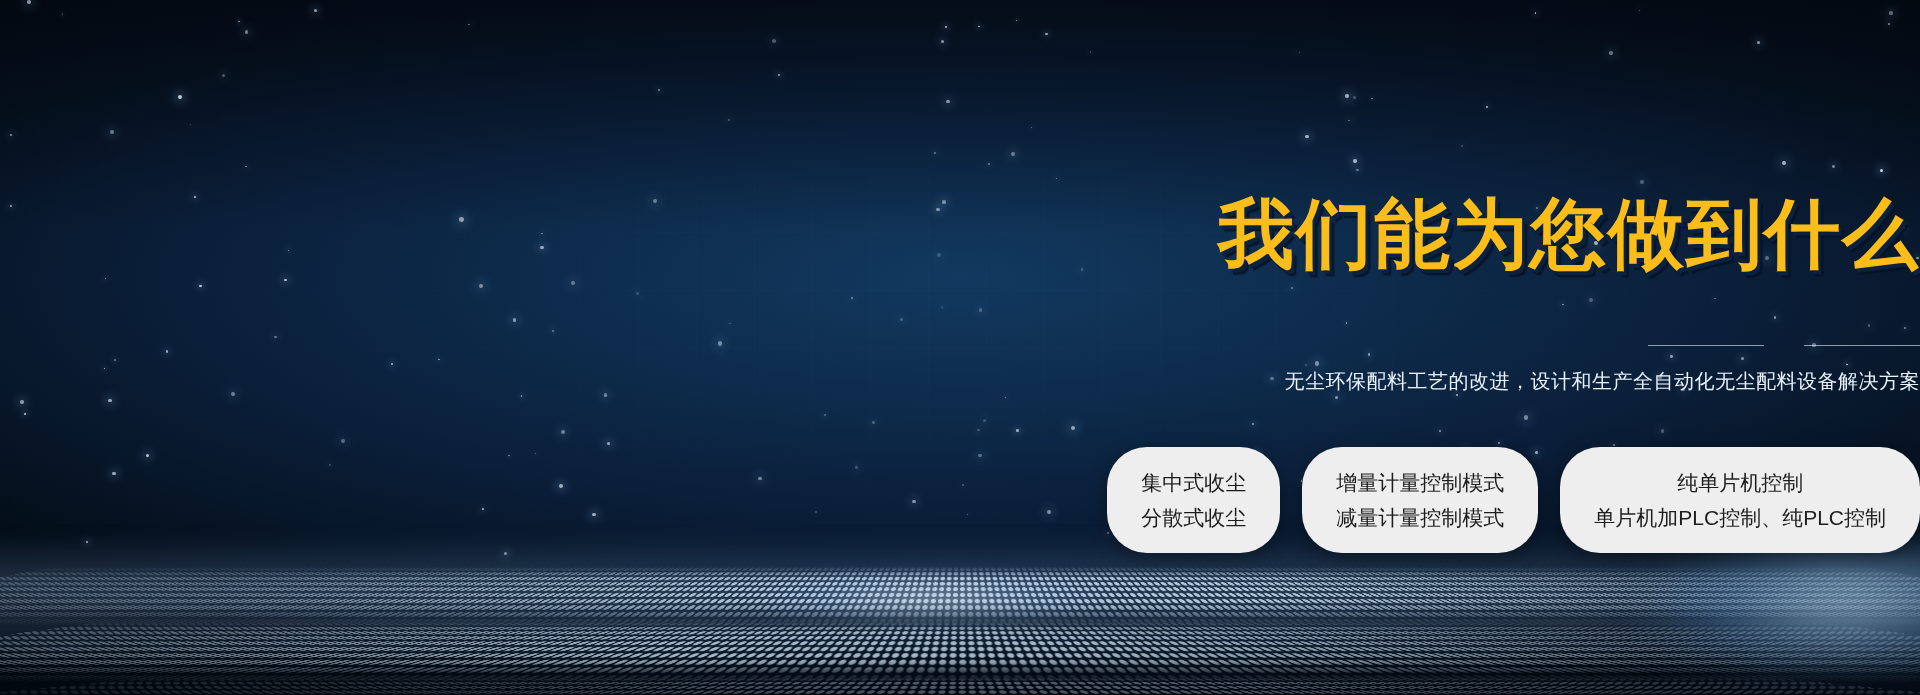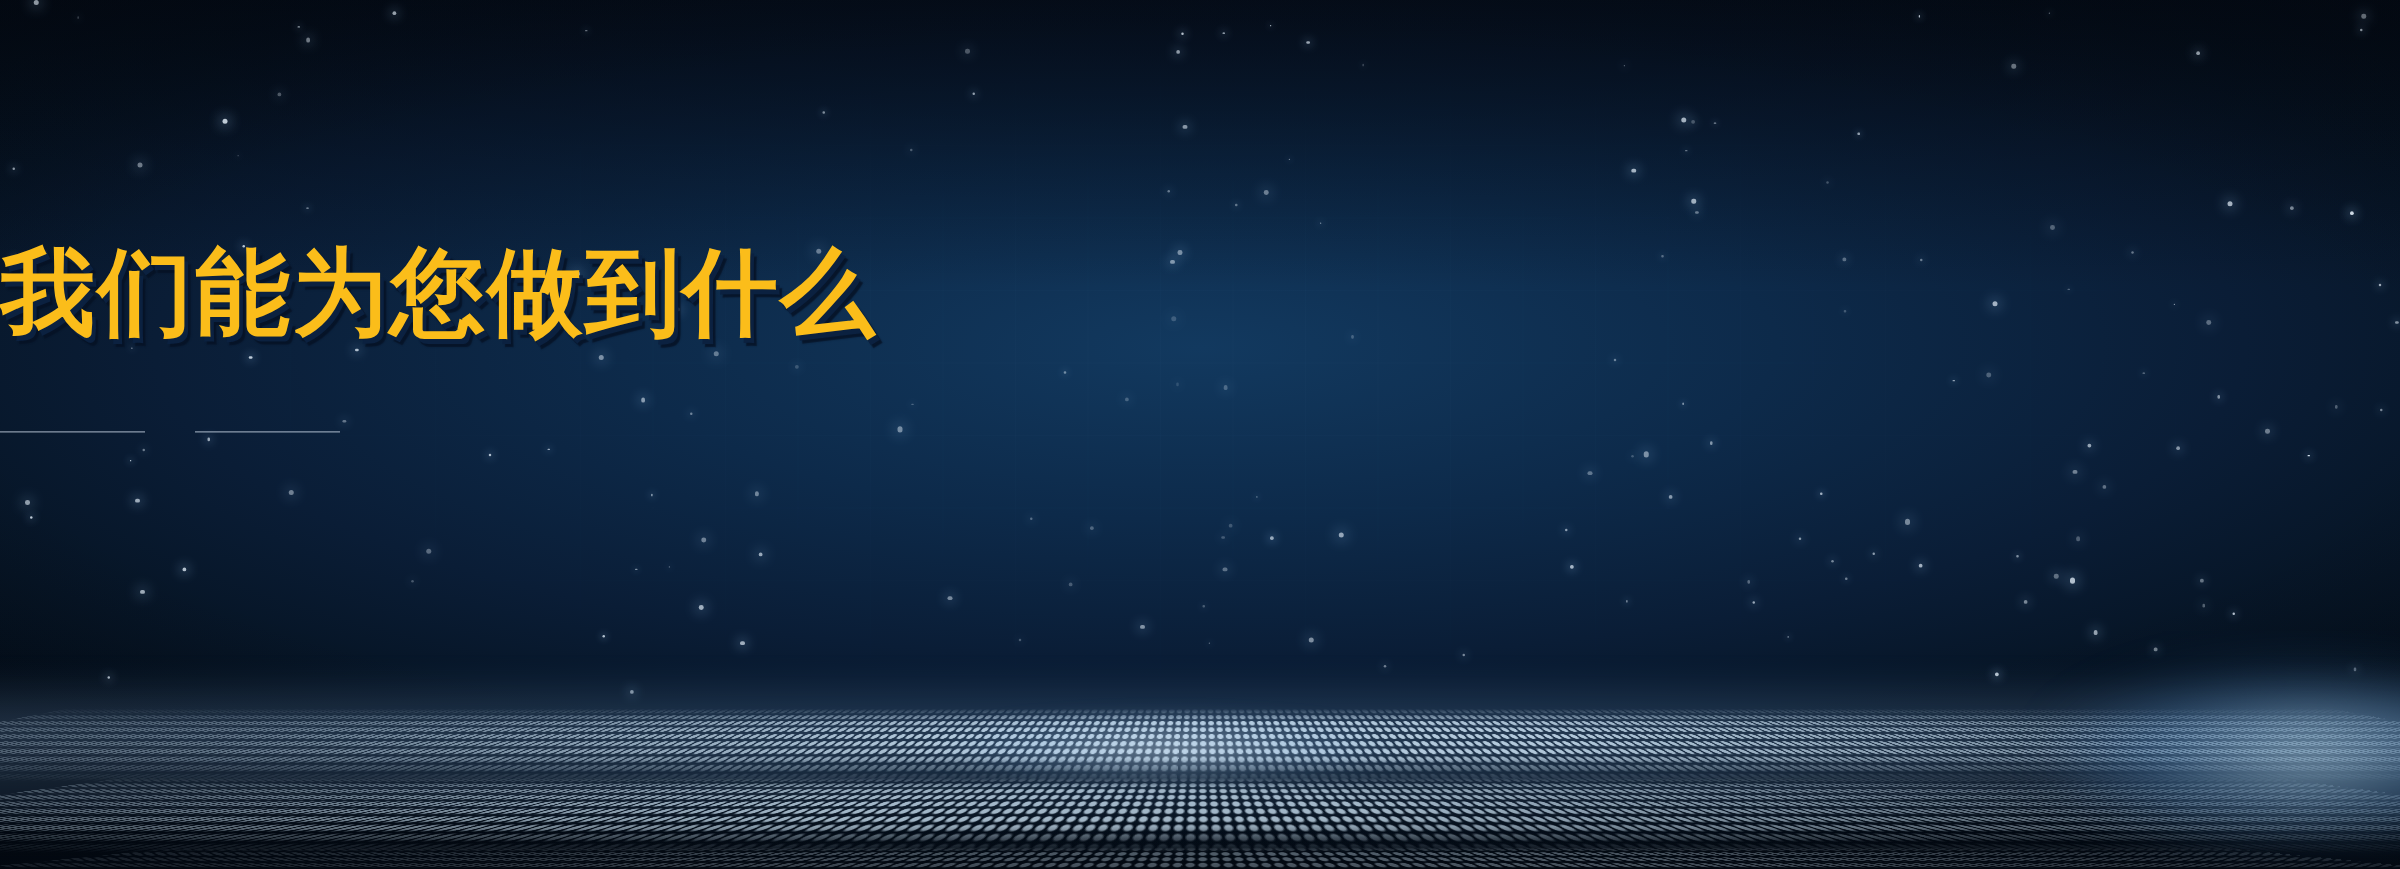--- a/index.html
+++ b/index.html
@@ -138,21 +138,21 @@
     height: 70px;
     background: linear-gradient(to bottom, rgba(3,8,16,0) 0%, rgba(3,8,16,.88) 75%, #020610 100%);
   }
 
   
   .content {
     position: absolute;
     inset: 0;
     display: flex;
     flex-direction: column;
-    align-items: flex-start;
+    align-items: flex-end;
     z-index: 10;
   }
 
   .headline {
     margin-top: 196px;
     font-family: "DejaVu Sans", "Liberation Sans", sans-serif;
     font-weight: 700;
     font-size: 76px;
     line-height: 1;
     letter-spacing: 2px;
@@ -411,15 +411,34 @@
 
   <div class="content">
 
     <h1 class="headline">我们能为您做到什么</h1>
 
     <div class="sub-row">
       <span class="sub-rule"></span>
       <span class="sub-rule"></span>
     </div>
 
-
+    <p class="desc">无尘环保配料工艺的改进，设计和生产全自动化无尘配料设备解决方案</p>
+
+    <div class="pills">
+
+      <div class="pill">
+        <span class="pill-line">集中式收尘</span>
+        <span class="pill-line">分散式收尘</span>
+      </div>
+
+      <div class="pill">
+        <span class="pill-line">增量计量控制模式</span>
+        <span class="pill-line">减量计量控制模式</span>
+      </div>
+
+      <div class="pill">
+        <span class="pill-line">纯单片机控制</span>
+        <span class="pill-line">单片机加PLC控制、纯PLC控制</span>
+      </div>
+
+    </div>
   </div>
 </div>
 
 </body></html>

